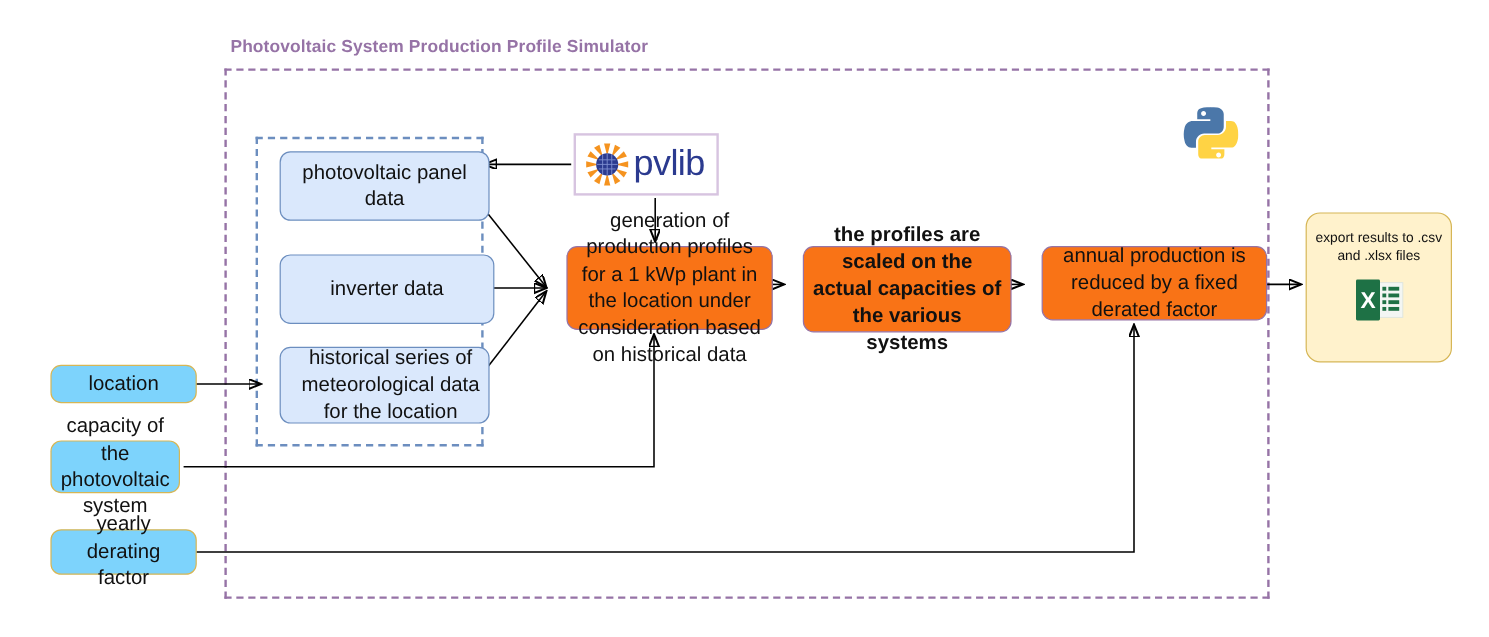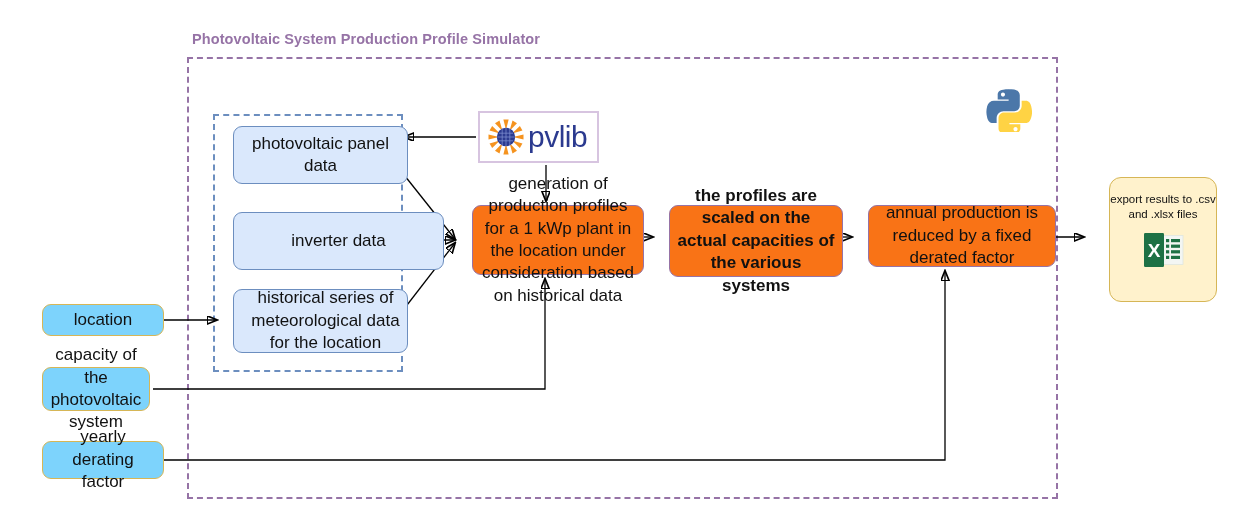--- a/index.html
+++ b/index.html
@@ -62,42 +62,41 @@
     color: #111111;
     padding: 3px 6px;
     margin-left: 12px;
   }
   .node-blue   { background: #dae8fc; border: 1px solid #6c8ebf; }
   .node-purple { background: #f97316; border: 1px solid #9673a6; }
   .node-yellow { background: #7dd3fc; border: 1px solid #d6b656; }
 
   
   .n-panel    { left: 221px; top: 126px; width: 175px; height: 58px; }
-  .n-inverter { left: 221px; top: 212px; width: 211px; height: 58px; }
+  .n-inverter { left: 221px; top: 212px; width: 179px; height: 58px; }
   .n-hist     { left: 221px; top: 289px; width: 175px; height: 64px; padding-left: 16px; }
 
   
   .n-gen     { left: 460px; top: 205px; width: 172px; height: 70px; }
   .n-scale   { left: 657px; top: 205px; width: 174px; height: 72px; font-weight: bold; }
   .n-derate  { left: 856px; top: 205px; width: 188px; height: 62px; }
 
   
   .n-location { left: 30px; top: 304px; width: 122px; height: 32px; }
   .n-capacity { left: 30px; top: 367px; width: 108px; height: 44px; text-align: center; }
   .n-derfac   { left: 30px; top: 441px; width: 122px; height: 38px; }
 
   
   .n-export {
-    left: 1088px; top: 177px; width: 108px; height: 125px;
+    left: 1088px; top: 177px; width: 122px; height: 125px;
     border-radius: 12px;
     background: #fff2cc; border: 1px solid #d6b656;
     display: flex; flex-direction: column;
     align-items: center; justify-content: flex-start;
     padding-top: 14px;
-    margin-left: 21px;
   }
   .n-export .label {
     font-size: 11.5px; line-height: 1.32; text-align: center;
     color: #111111; width: 110px;
   }
 
   
   .pvlib-box {
     left: 478px; top: 111px; width: 121px; height: 52px;
     background: #ffffff;

